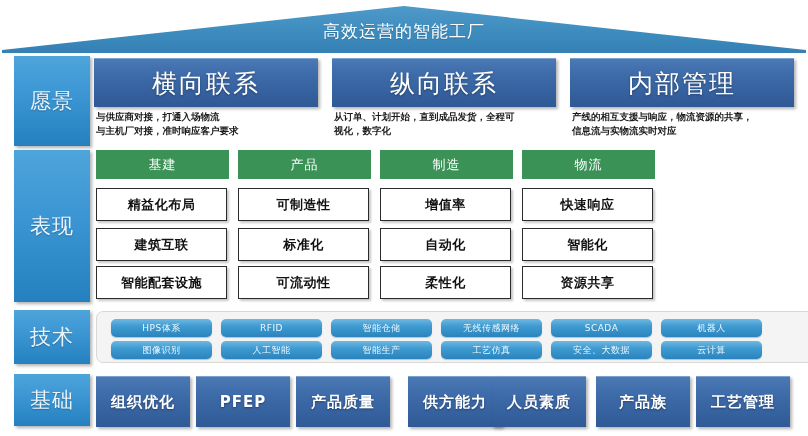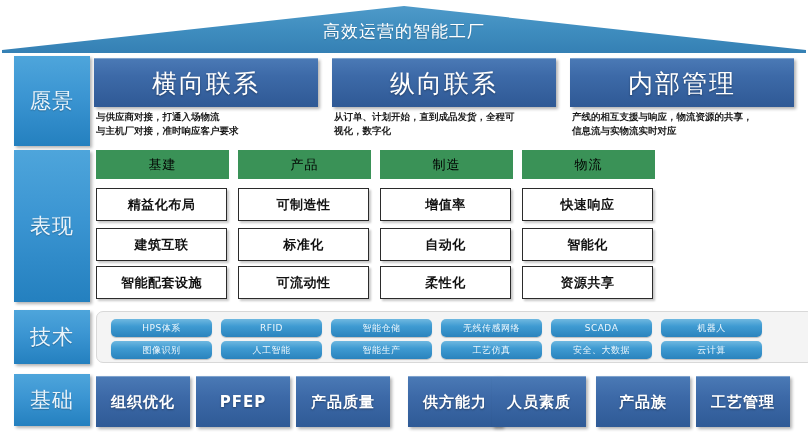--- a/index.html
+++ b/index.html
@@ -53,21 +53,21 @@
   .vd1{left:96px;top:110px;width:230px;}
   .vd2{left:334px;top:110px;width:222px;}
   .vd3{left:572px;top:110px;width:232px;}
 
   
   .perf{position:absolute;left:96px;top:150px;width:702px;height:152px;}
   .perf-col{position:absolute;top:0;width:133px;}
   .perf-head{
     height:29px;background:#3a9257;
     display:flex;align-items:center;justify-content:center;
-    color:#000000;font-size:13px;letter-spacing:1px;
+    color:#ffffff;font-size:13px;letter-spacing:1px;
   }
   .perf-cell{
     position:absolute;left:0;width:131px;height:33px;
     background:#ffffff;border:1.5px solid #2b2b2b;
     box-shadow:2px 2px 2px rgba(0,0,0,.22);
     display:flex;align-items:center;justify-content:center;
     color:#111111;font-size:13px;font-weight:bold;letter-spacing:.5px;
     box-sizing:border-box;
   }
   .pc0{top:38px;} .pc1{top:78px;} .pc2{top:116px;}

